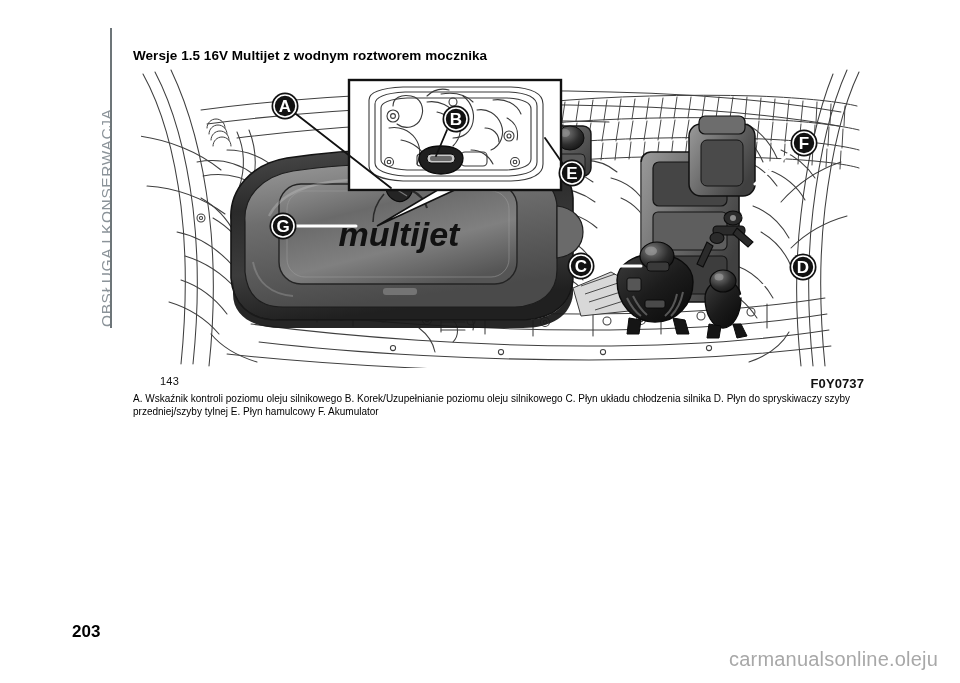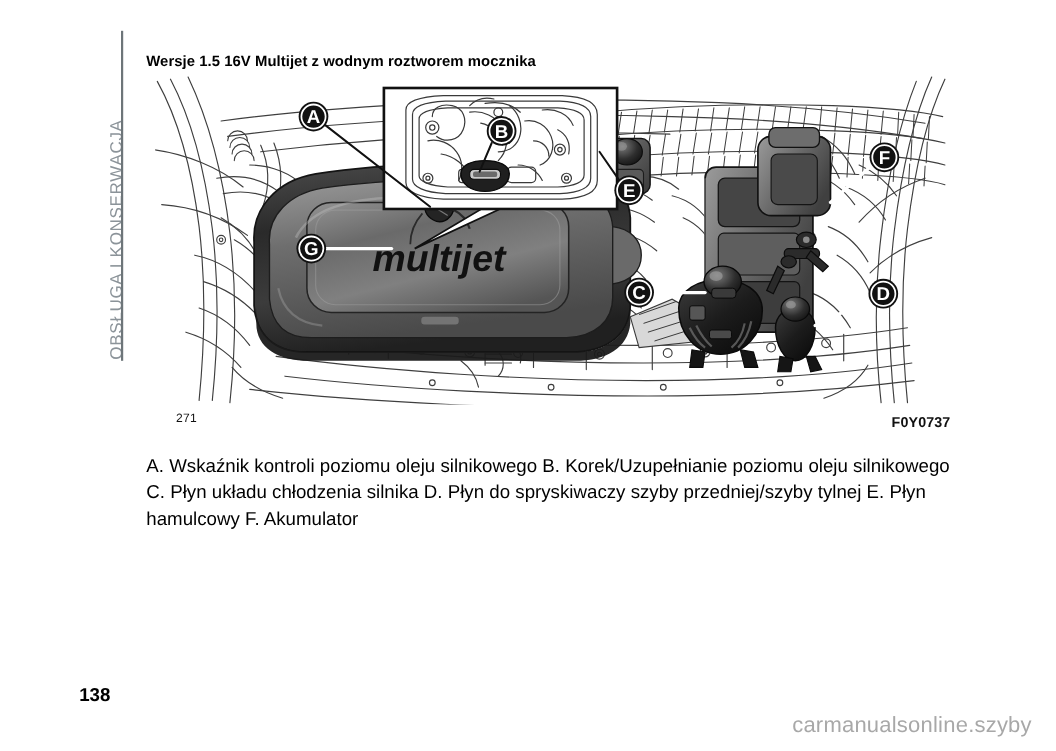--- a/index.html
+++ b/index.html
@@ -71,24 +71,24 @@
     right: 96px; top: 376px;
     font-size: 13px;
     font-weight: bold;
     color: #111;
     letter-spacing: 0.1px;
   }
 
   
   #caption {
     position: absolute;
-    left: 133px; top: 412px;
+    left: 133px; top: 392px;
     width: 732px;
-    font-size: 17px;
-    line-height: 24px;
+    font-size: 10px;
+    line-height: 13px;
     color: #000;
   }
 
   
   #page-number {
     position: absolute;
     left: 72px; top: 622px;
     font-size: 17px;
     font-weight: bold;
     color: #000;
@@ -556,20 +556,20 @@
     </g>
     <g>
       <circle cx="142" cy="160" r="13.5" fill="#111111"></circle>
       <circle cx="142" cy="160" r="11" fill="none" stroke="#ffffff" stroke-width="1.6"></circle>
       <text x="142" y="166" fill="#ffffff">G</text>
     </g>
   </g>
 </svg>
 </div>
 
-<div id="fig-number">271</div>
+<div id="fig-number">143</div>
 <div id="fig-code">F0Y0737</div>
 
 <div id="caption">A. Wskaźnik kontroli poziomu oleju silnikowego B. Korek/Uzupełnianie poziomu oleju silnikowego C. Płyn układu chłodzenia silnika D. Płyn do spryskiwaczy szyby przedniej/szyby tylnej E. Płyn hamulcowy F. Akumulator</div>
 
-<div id="page-number">138</div>
-
-<div id="watermark">carmanualsonline.szyby</div>
+<div id="page-number">203</div>
+
+<div id="watermark">carmanualsonline.oleju</div>
 
 </body></html>

